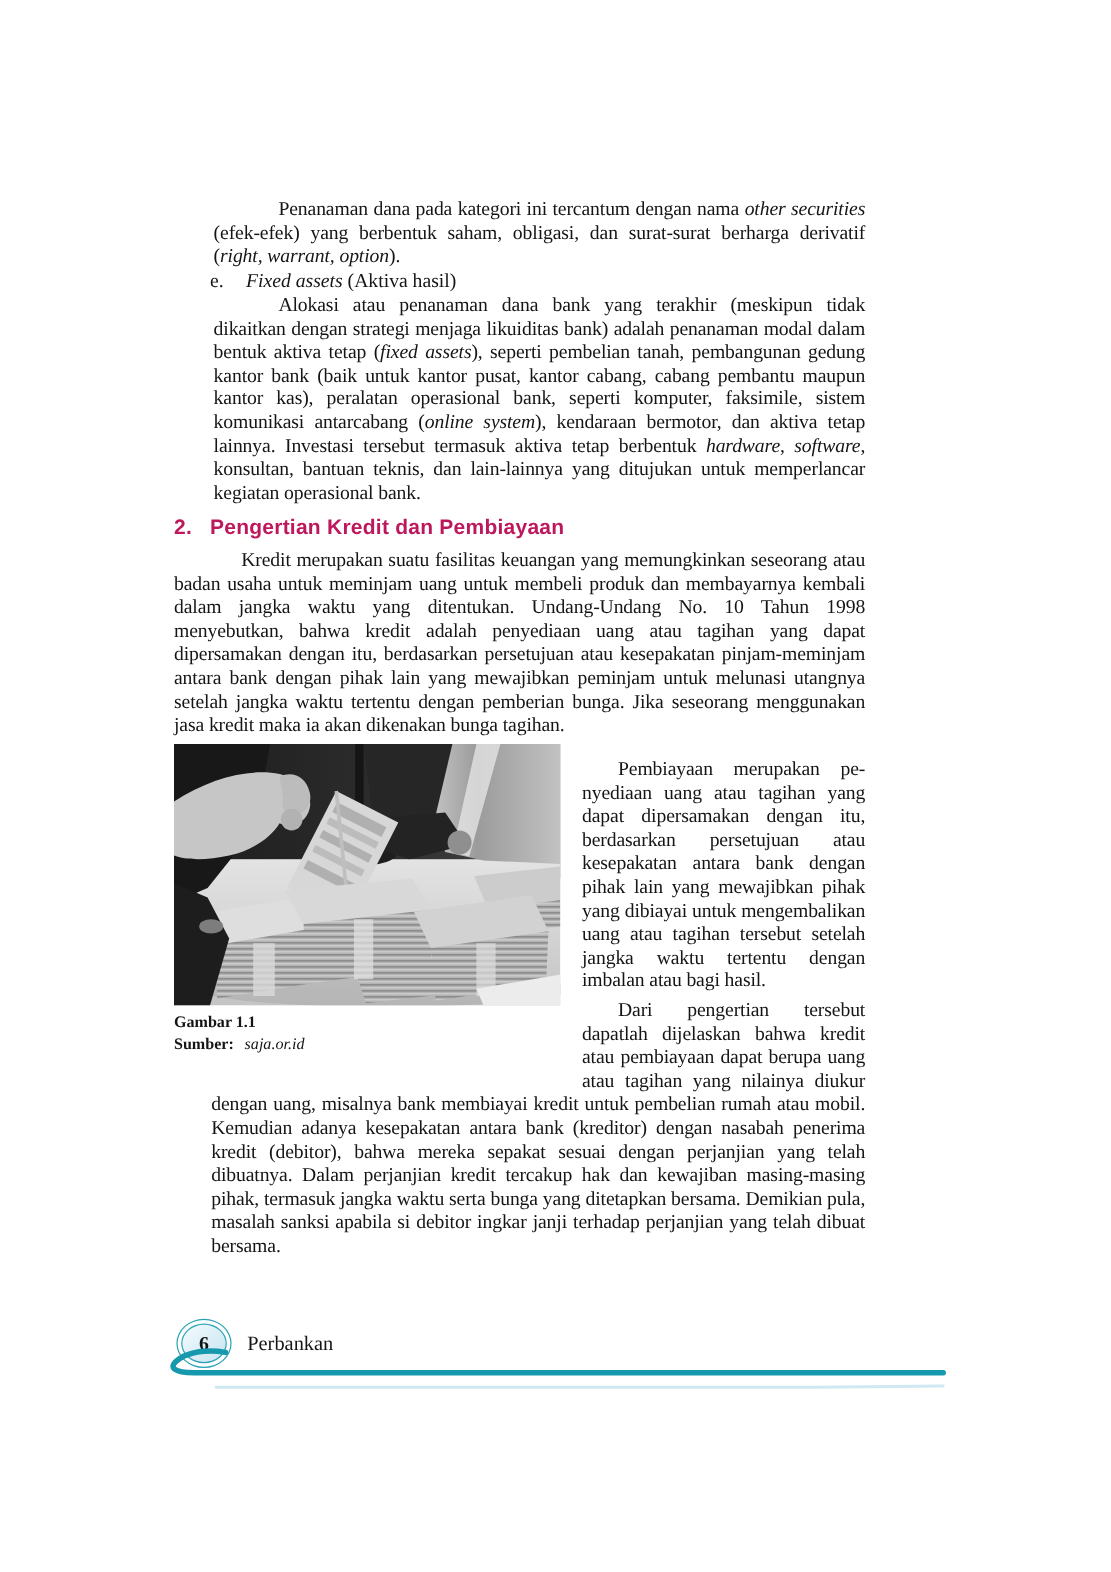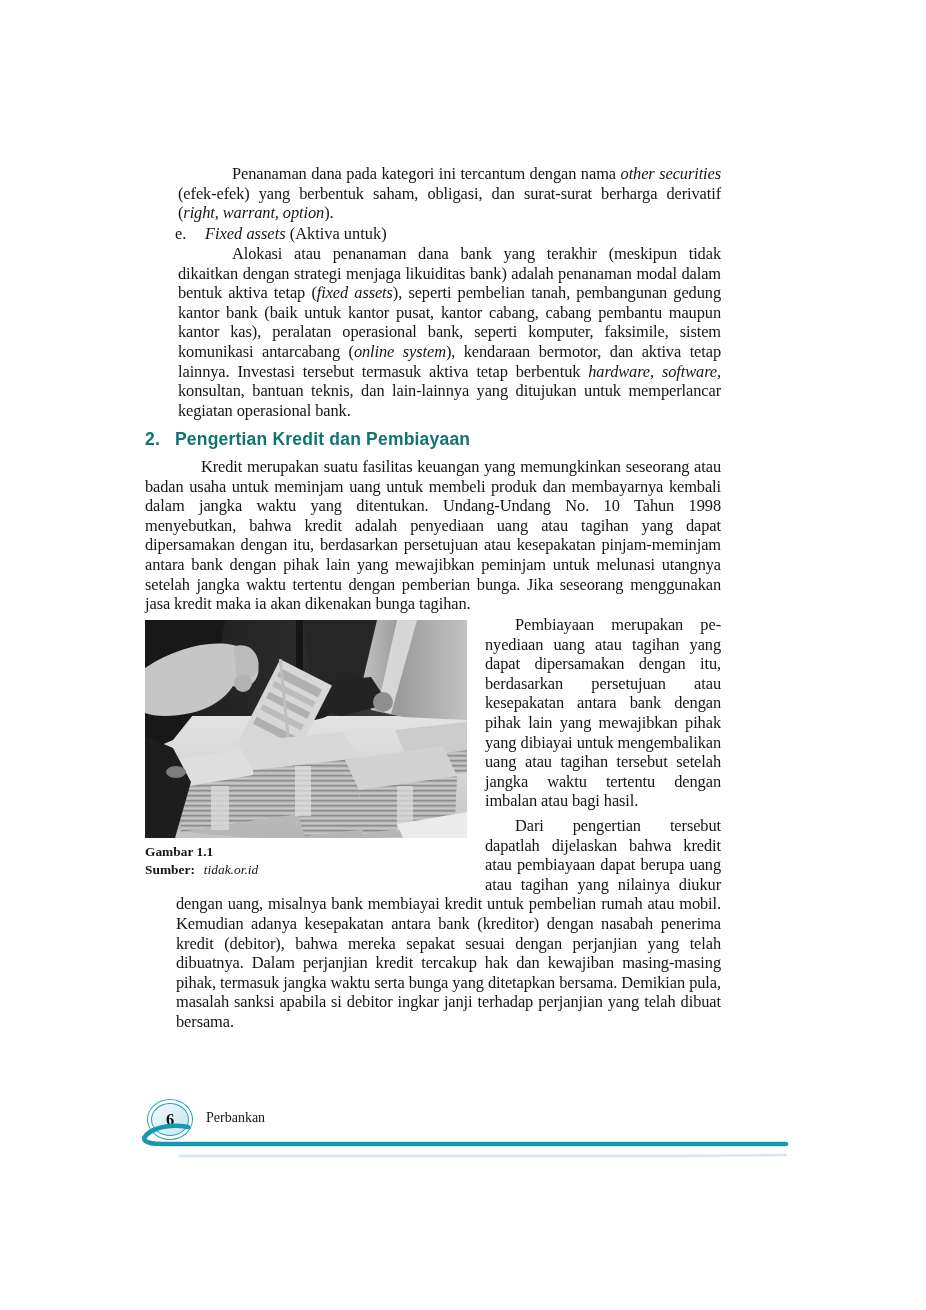--- a/index.html
+++ b/index.html
@@ -11,26 +11,26 @@
   .para{
     position:absolute;text-align:justify;
     font-size:16.4px;line-height:19.6px;letter-spacing:-0.1px;
   }
   .indent1{text-indent:54px;}
   .indent2{text-indent:56px;}
   .item-row{position:absolute;font-size:16.4px;line-height:19.6px;}
   .item-label{display:inline-block;width:30px;}
   .heading{
     position:absolute;font-family:"Liberation Sans","DejaVu Sans",sans-serif;
-    font-weight:bold;font-size:17.5px;color:#0f766e;letter-spacing:0.2px;
+    font-weight:bold;font-size:17.5px;color:#be185d;letter-spacing:0.2px;
   }
   .h-num{display:inline-block;width:30px;}
   .wrapzone{
     position:absolute;text-align:justify;
-    font-size:16.4px;line-height:19.6px;letter-spacing:-0.1px;
+    font-size:16.4px;line-height:19.6px;letter-spacing:-0.1px;margin-top:16px;
   }
   .floatspacer{float:left;width:309px;height:280px;}
   .wp{margin:0;text-indent:30px;}
   .wp.first{margin-top:3px;}
   .wp + .wp{margin-top:5px;}
   .figure{position:absolute;width:322px;}
   .photo{display:block;width:322px;height:218px;}
   .figcap{margin-top:5px;font-size:13.4px;line-height:17px;}
   .cap-row{display:flex;}
   .cap-label{font-weight:bold;flex:none;margin-right:9px;}
@@ -42,32 +42,32 @@
     position:absolute;left:147px;top:1099px;width:46px;height:41px;
     border:1.4px solid #2aa2b5;border-radius:50%;box-sizing:border-box;background:#fdffff;
   }
   .badge-inner{
     position:absolute;left:3px;top:3px;right:3px;bottom:3px;
     border:1.5px solid #2aa2b5;border-radius:50%;
     background:linear-gradient(135deg,#f3fbfe 0%,#d9edf6 60%,#c8e5f1 100%);
     display:flex;align-items:center;justify-content:center;
     font-weight:bold;font-size:16.5px;color:#111;
   }
-  .book-title{position:absolute;left:206px;top:1110px;font-size:14px;}
+  .book-title{position:absolute;left:206px;top:1110px;font-size:17px;}
   .swoosh{position:absolute;left:0;top:1118px;}
 </style>
 </head>
 <body>
 
 <div class="page">
 
   <div class="para indent1" style="left:178px;top:164px;width:543px"><span>Penanaman dana pada kategori ini tercantum dengan nama </span><span style="font-style: italic;">other securities</span><span> (efek-efek) yang berbentuk saham, obligasi, dan surat-surat berharga derivatif (</span><span style="font-style: italic;">right, warrant, option</span><span>).</span></div>
 
   <div class="item-row" style="left:175px;top:224px">
-    <span class="item-label">e.</span><span class="item-text"><span style="font-style: italic;">Fixed assets</span><span> (Aktiva untuk)</span></span>
+    <span class="item-label">e.</span><span class="item-text"><span style="font-style: italic;">Fixed assets</span><span> (Aktiva hasil)</span></span>
   </div>
 
   <div class="para indent1" style="left:178px;top:244px;width:543px"><span>Alokasi atau penanaman dana bank yang terakhir (meskipun tidak dikaitkan dengan strategi menjaga likuiditas bank) adalah penanaman modal dalam bentuk aktiva tetap (</span><span style="font-style: italic;">fixed assets</span><span>), seperti pembelian tanah, pembangunan gedung kantor bank (baik untuk kantor pusat, kantor cabang, cabang pembantu maupun kantor kas), peralatan operasional bank, seperti komputer, faksimile, sistem komunikasi antarcabang (</span><span style="font-style: italic;">online system</span><span>), kendaraan bermotor, dan aktiva tetap lainnya. Investasi tersebut termasuk aktiva tetap berbentuk </span><span style="font-style: italic;">hardware</span><span>, </span><span style="font-style: italic;">software</span><span>, konsultan, bantuan teknis, dan lain-lainnya yang ditujukan untuk memperlancar kegiatan operasional bank.</span></div>
 
   <div class="heading" style="left:145px;top:429px">
     <span class="h-num">2.</span><span>Pengertian Kredit dan Pembiayaan</span>
   </div>
 
   <div class="para indent2" style="left:145px;top:457px;width:576px">Kredit merupakan suatu fasilitas keuangan yang memungkinkan seseorang atau badan usaha untuk meminjam uang untuk membeli produk dan membayarnya kembali dalam jangka waktu yang ditentukan. Undang-Undang No. 10 Tahun 1998 menyebutkan, bahwa kredit adalah penyediaan uang atau tagihan yang dapat dipersamakan dengan itu, berdasarkan persetujuan atau kesepakatan pinjam-meminjam antara bank dengan pihak lain yang mewajibkan peminjam untuk melunasi utangnya setelah jangka waktu tertentu dengan pemberian bunga. Jika seseorang menggunakan jasa kredit maka ia akan dikenakan bunga tagihan.</div>
 
@@ -149,21 +149,21 @@
       <ellipse cx="31" cy="152" rx="10" ry="6" fill="#7d7d7d"></ellipse>
 
       <polygon points="252,204 322,192 322,218 258,218" fill="#ececec"></polygon>
     </svg>
     <figcaption class="figcap">
       <div class="cap-row">
         <span class="cap-label">Gambar 1.1</span>
       </div>
       <div class="src-row">
         <span class="cap-label">Sumber:</span>
-        <span class="src-text">tidak.or.id</span>
+        <span class="src-text">saja.or.id</span>
       </div>
     </figcaption>
   </figure>
 
   <div class="badge-outer">
     <div class="badge-inner">6</div>
   </div>
   <div class="book-title">Perbankan</div>
   <svg class="swoosh" width="926" height="46">
     <path d="M 180 38 L 680 38 L 786 37" stroke="#cfe9f2" stroke-width="2.4" fill="none" stroke-linecap="round"></path>

